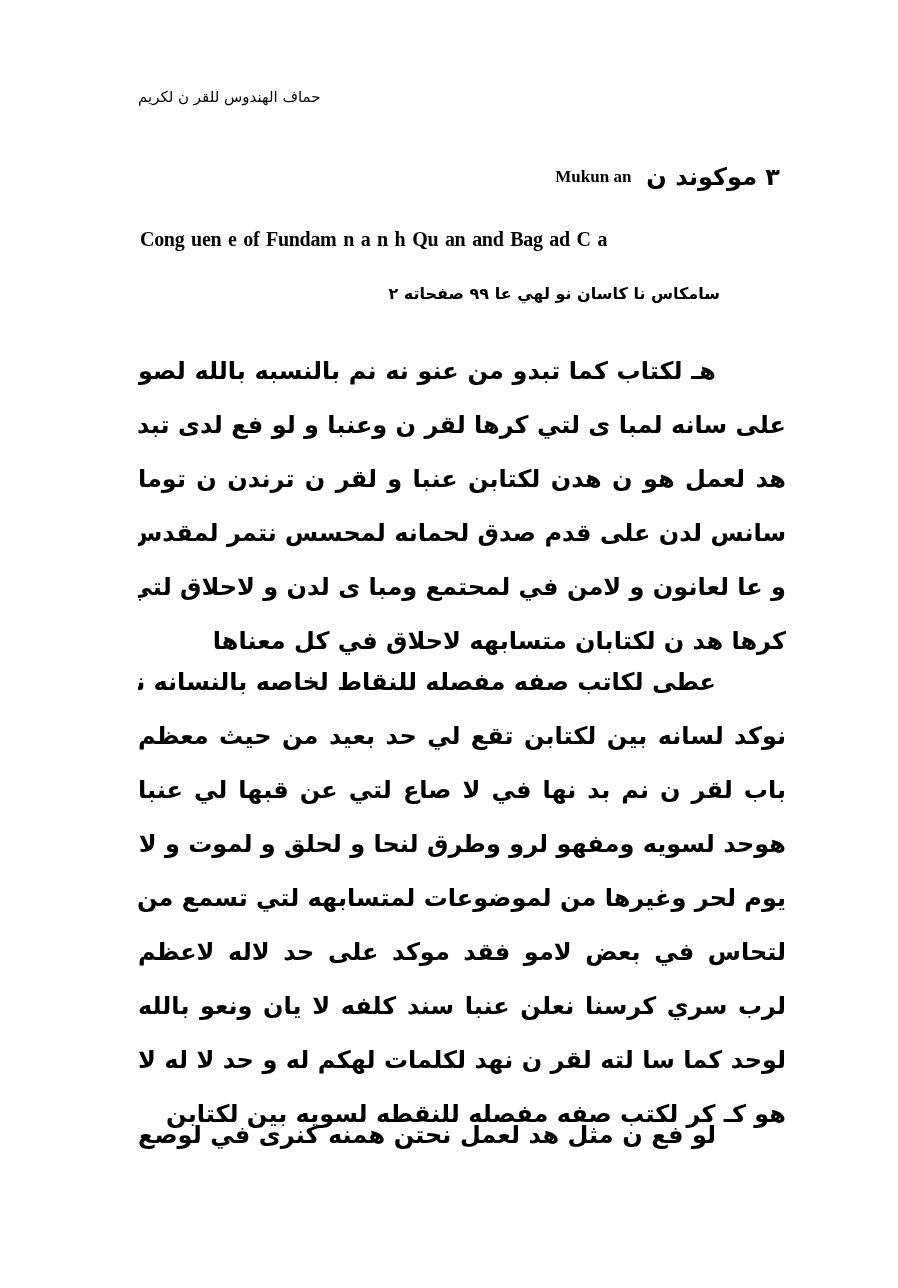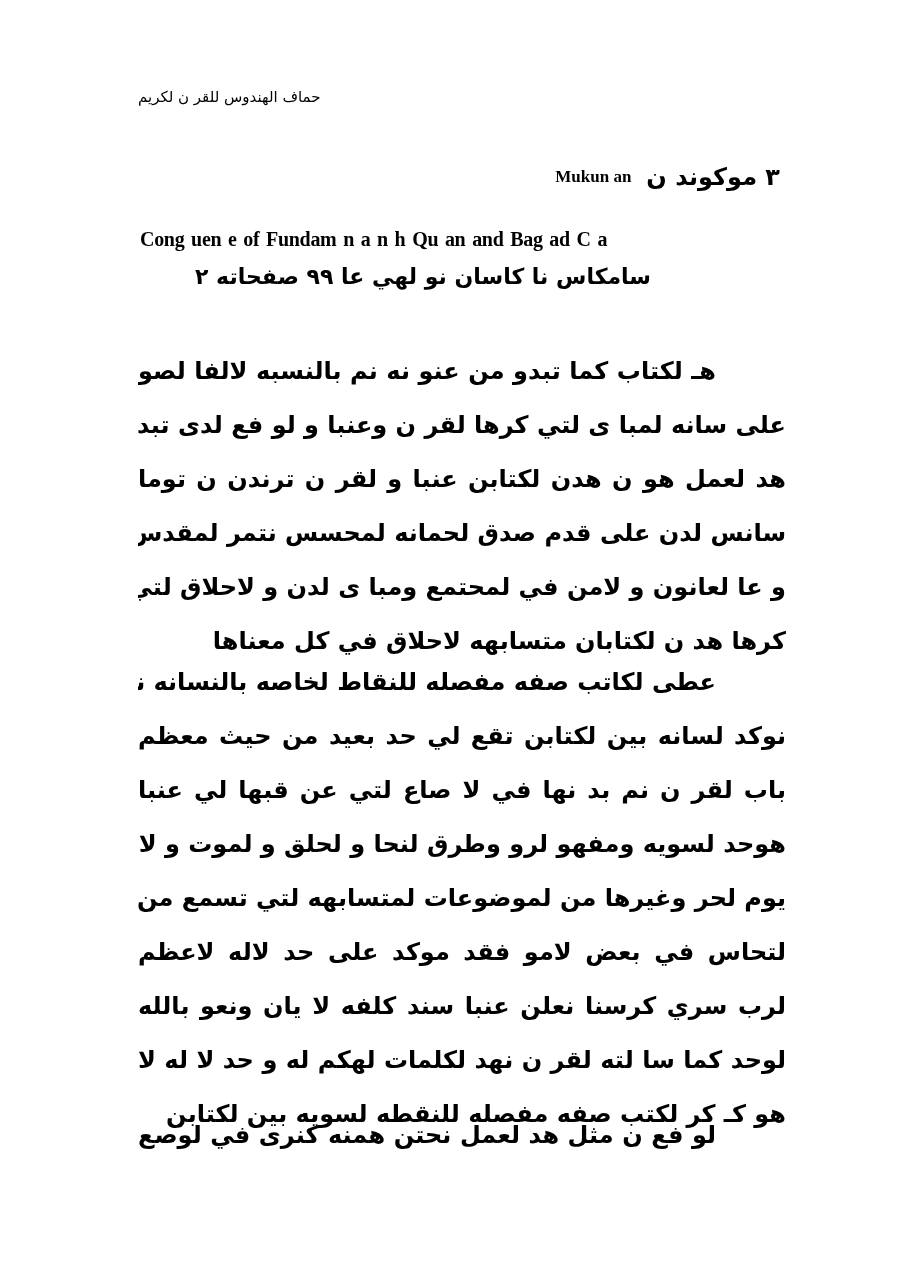--- a/index.html
+++ b/index.html
@@ -65,26 +65,26 @@
     font-family: "Liberation Serif", serif;
     font-weight: bold;
     font-size: 20px;
     white-space: nowrap;
     letter-spacing: -0.3px;
     word-spacing: 2px;
   }
   .subtitle-ar {
     position: absolute;
     left: 195px;
-    top: 264px;
+    top: 284px;
     width: 525px;
     direction: rtl;
-    text-align: left;
+    text-align: right;
     font-weight: bold;
-    font-size: 22px;
+    font-size: 16px;
     white-space: nowrap;
   }
   .body-text {
     position: absolute;
     left: 138px;
     width: 648px;
     direction: rtl;
     text-align: justify;
     text-align-last: right;
     font-weight: bold;
@@ -122,21 +122,21 @@
       <span>٣</span>
       <span>موكوند ن</span>
     </span>
   </div>
 
   <div class="subtitle-en">Cong uen  e  of Fundam n a    n  h  Qu   an and Bag ad C  a</div>
 
   <div class="subtitle-ar">سامكاس نا كاسان نو لهي عا  ٩٩  صفحاته ٢</div>
 
   <div class="body-text para-1">
-    <span class="line indent">هـ  لكتاب  كما تبدو من عنو نه  نم بالنسبه لالفا  لصو</span>
+    <span class="line indent">هـ  لكتاب  كما تبدو من عنو نه  نم بالنسبه بالله  لصو</span>
     <span class="line">على سانه لمبا ى لتي  كرها لقر ن وعنبا و لو فع لدى تبدو من</span>
     <span class="line">هد  لعمل هو  ن هدن  لكتابن  عنبا و لقر ن  ترندن  ن توما</span>
     <span class="line">سانس لدن على قدم صدق لحمانه لمحسس  نتمر لمقدس</span>
     <span class="line">و عا    لعانون و لامن في  لمحتمع ومبا ى لدن و لاحلاق لتي</span>
     <span class="line last">كرها هد ن  لكتابان متسابهه لاحلاق في كل معناها</span>
   </div>
 
   <div class="body-text para-2">
     <span class="line indent">عطى لكاتب صفه مفصله للنقاط لخاصه بالنسانه  نه</span>
     <span class="line">نوكد     لسانه بين لكتابن تقع لي حد بعيد من حيث     معظم</span>

